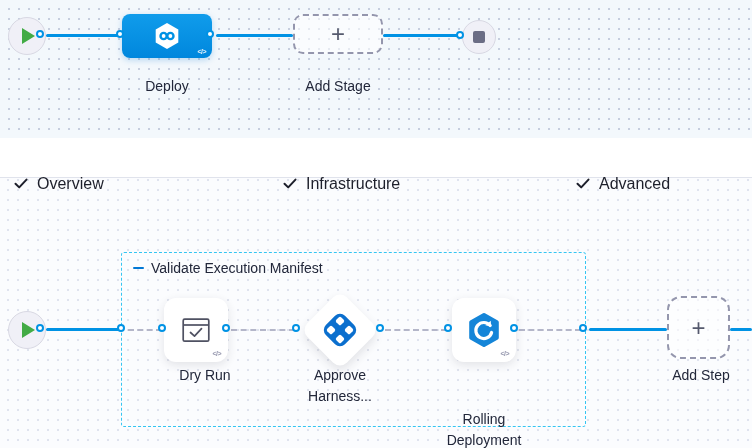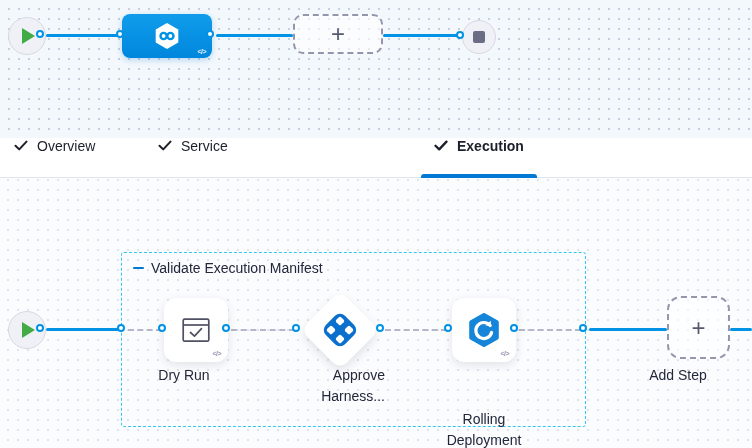--- a/index.html
+++ b/index.html
@@ -81,22 +81,22 @@
   .group-header { left:133px; top:260px; display:flex; align-items:center; gap:7px; z-index:5; cursor:pointer; }
   .collapse-dash { width:11px; height:2.5px; background:#0278d5; border-radius:1px; }
   .group-title { font-size:14px; font-weight:400; color:#22273a; }
 
   
   .tabbar {
     left:0; top:138px; width:752px; height:40px; background:#fff;
     border-bottom:1px solid #e0e3ec; z-index:6;
   }
   .tab {
-    position:absolute; top:0; height:100%; display:flex; align-items:flex-start;
-    gap:9px; padding:0 13px; font-size:14px; color:#1d1f2b; cursor:pointer;
+    position:absolute; top:16px; height:100%; display:flex; align-items:flex-end;
+    gap:9px; padding:0 13px; font-size:16px; color:#1d1f2b; cursor:pointer;
   }
   .tab.active { font-weight:700; }
   .tab .underline {
     position:absolute; left:0; right:0; bottom:-1px; height:4px;
     background:#0278d5; border-radius:3px 3px 0 0;
   }
 </style>
 </head>
 <body>
 
@@ -127,41 +127,42 @@
   <div class="abs add-node" style="left:293px; top:14px; width:90px; height:40px;">
     <span class="plus-glyph">+</span>
   </div>
 
   <div class="abs line-solid" style="left:383px; top:34px; width:80px;"></div>
   <div class="abs port" style="left:456px; top:31px;"></div>
   <div class="abs round-node" style="left:462px; top:20px; width:34px; height:34px;">
     <div class="stop-sq"></div>
   </div>
 
+  <div class="abs node-label" style="left:112px; top:76px; width:110px;">Deploy</div>
+  <div class="abs node-label" style="left:283px; top:76px; width:110px;">Add Stage</div>
 </div>
 
 <div class="abs tabbar">
   <div class="tab" style="left:1px;">
     <span><svg width="14" height="11" viewBox="0 0 14 11">
           <path d="M1.5 5.8 L5.2 9.4 L12.5 1.6" fill="none" stroke="#1d1f2b" stroke-width="2" stroke-linecap="round" stroke-linejoin="round"></path>
         </svg></span>
     <span>Overview</span>
   </div>
-  <div class="tab" style="left:145px;">
+  <div class="tab" style="left:270px;">
     <span><svg width="14" height="11" viewBox="0 0 14 11">
           <path d="M1.5 5.8 L5.2 9.4 L12.5 1.6" fill="none" stroke="#1d1f2b" stroke-width="2" stroke-linecap="round" stroke-linejoin="round"></path>
         </svg></span>
-    <span>Service</span>
-  </div>
-  <div class="tab active" style="left:421px;">
+    <span>Infrastructure</span>
+  </div>
+  <div class="tab" style="left:563px;">
     <span><svg width="14" height="11" viewBox="0 0 14 11">
-          <path d="M1.5 5.8 L5.2 9.4 L12.5 1.6" fill="none" stroke="#1d1f2b" stroke-width="2.3" stroke-linecap="round" stroke-linejoin="round"></path>
+          <path d="M1.5 5.8 L5.2 9.4 L12.5 1.6" fill="none" stroke="#1d1f2b" stroke-width="2" stroke-linecap="round" stroke-linejoin="round"></path>
         </svg></span>
-    <span>Execution</span>
-    <span class="underline"></span>
+    <span>Advanced</span>
   </div>
 </div>
 
 <div class="abs canvas-bottom"></div>
 
 <div class="abs step-group"></div>
 <div class="abs group-header">
   <span class="collapse-dash"></span>
   <span class="group-title">Validate Execution Manifest</span>
 </div>
@@ -217,16 +218,16 @@
 <div class="abs port" style="left:510px; top:324px;"></div>
 <div class="abs line-dashed" style="left:519px; top:329px; width:62px;"></div>
 <div class="abs port" style="left:579px; top:324px;"></div>
 <div class="abs line-solid" style="left:589px; top:328px; width:78px;"></div>
 
 <div class="abs add-node" style="left:667px; top:296px; width:63px; height:63px; border-radius:14px;">
   <span class="plus-glyph">+</span>
 </div>
 <div class="abs line-solid" style="left:730px; top:328px; width:22px;"></div>
 
-<div class="abs node-label" style="left:134px; top:365px; width:100px;">Dry Run</div>
-<div class="abs node-label" style="left:295px; top:365px; width:90px;text-align:right;">Approve Harness...</div>
+<div class="abs node-label" style="left:155px; top:365px; width:100px;">Dry Run</div>
+<div class="abs node-label" style="left:295px; top:365px; width:90px;">Approve Harness...</div>
 <div class="abs node-label" style="left:434px; top:365px; width:100px;margin-top:44px;">Rolling Deployment</div>
-<div class="abs node-label" style="left:642px; top:365px; width:72px;">Add Step</div>
+<div class="abs node-label" style="left:665px; top:365px; width:72px;">Add Step</div>
 
 </body></html>

